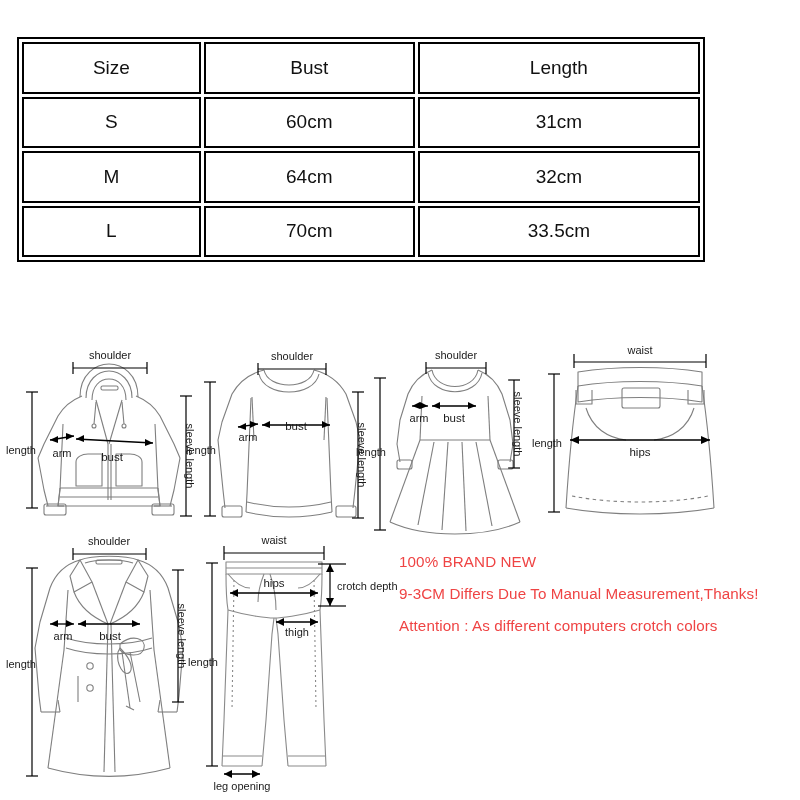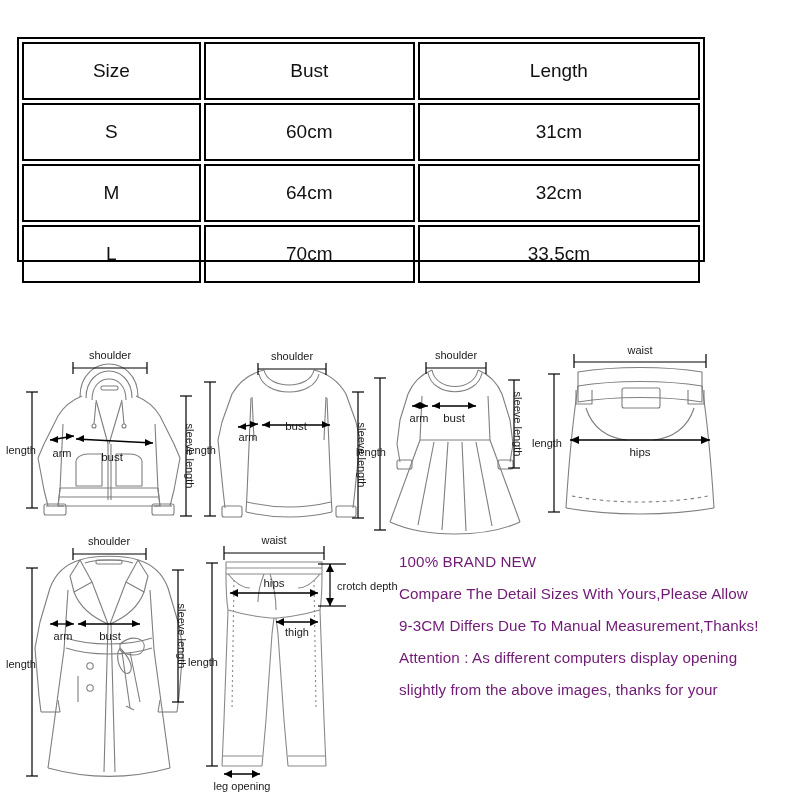--- a/index.html
+++ b/index.html
@@ -33,21 +33,21 @@
     border-spacing: 3px 3px;
     table-layout: fixed;
   }
   table.size-table td {
     border: 2px solid #000;
     text-align: center;
     vertical-align: middle;
     font-size: 19px;
     color: #111;
     font-family: "Liberation Sans", sans-serif;
-    padding: 16px;
+    padding: 9px;
   }
   table.size-table col.c-size { width: 26.6%; }
   table.size-table col.c-bust { width: 31.4%; }
   table.size-table col.c-len  { width: 42.0%; }
 
   
   #diagrams {
     position: absolute;
     left: 0;
     top: 300px;
@@ -60,21 +60,21 @@
   .fig svg { display: block; overflow: visible; }
 
   
   #info-text {
     position: absolute;
     left: 399px;
     top: 546px;
     width: 392px;
     font-size: 15.2px;
     line-height: 32px;
-    color: #701a75;
+    color: #ef4444;
     font-family: "Liberation Sans", sans-serif;
     letter-spacing: 0.1px;
   }
   #info-text div { white-space: nowrap; }
 </style>
 </head>
 <body>
 
 <div id="size-table-wrap">
   <table class="size-table">
@@ -512,17 +512,15 @@
         <polygon points="62,244 54,240 54,248" fill="#000" stroke="none"></polygon>
       </g>
       <text x="44" y="260" font-size="11" fill="#1a1a1a" text-anchor="middle" font-family="Liberation Sans, sans-serif">leg opening</text>
     </svg>
   </div>
 
 </div>
 
 <div id="info-text">
   <div>100% BRAND NEW</div>
-  <div>Compare The Detail Sizes With Yours,Please Allow</div>
   <div>9-3CM Differs Due To Manual Measurement,Thanks!</div>
-  <div>Attention : As different computers display opening</div>
-  <div>slightly from the above images, thanks for your</div>
+  <div>Attention : As different computers crotch colors</div>
 </div>
 
 </body></html>

